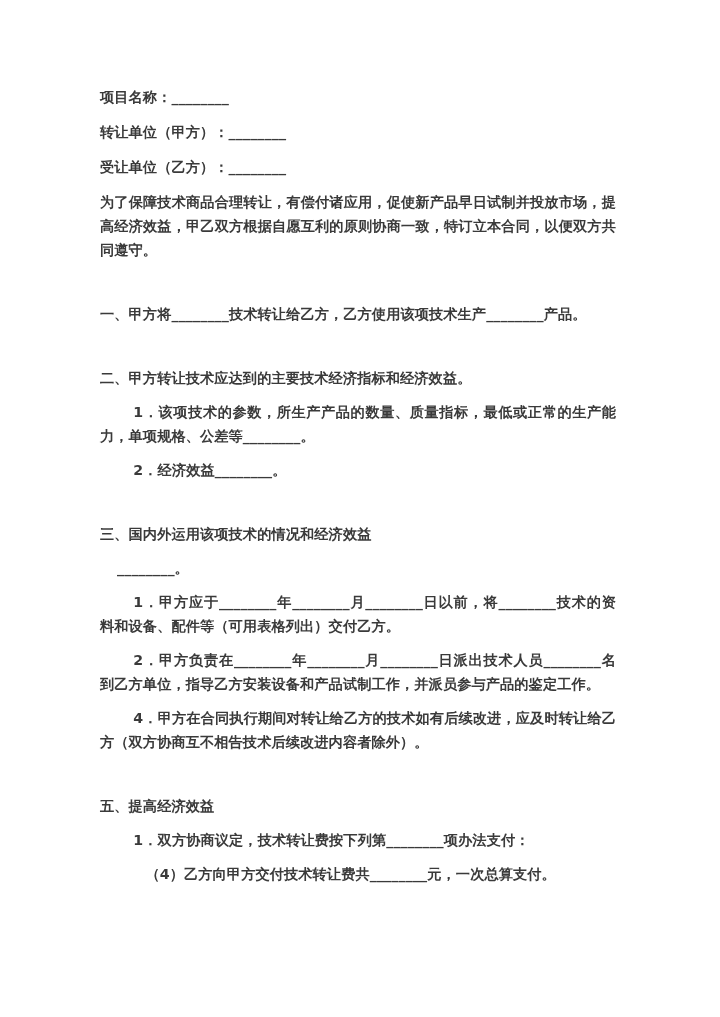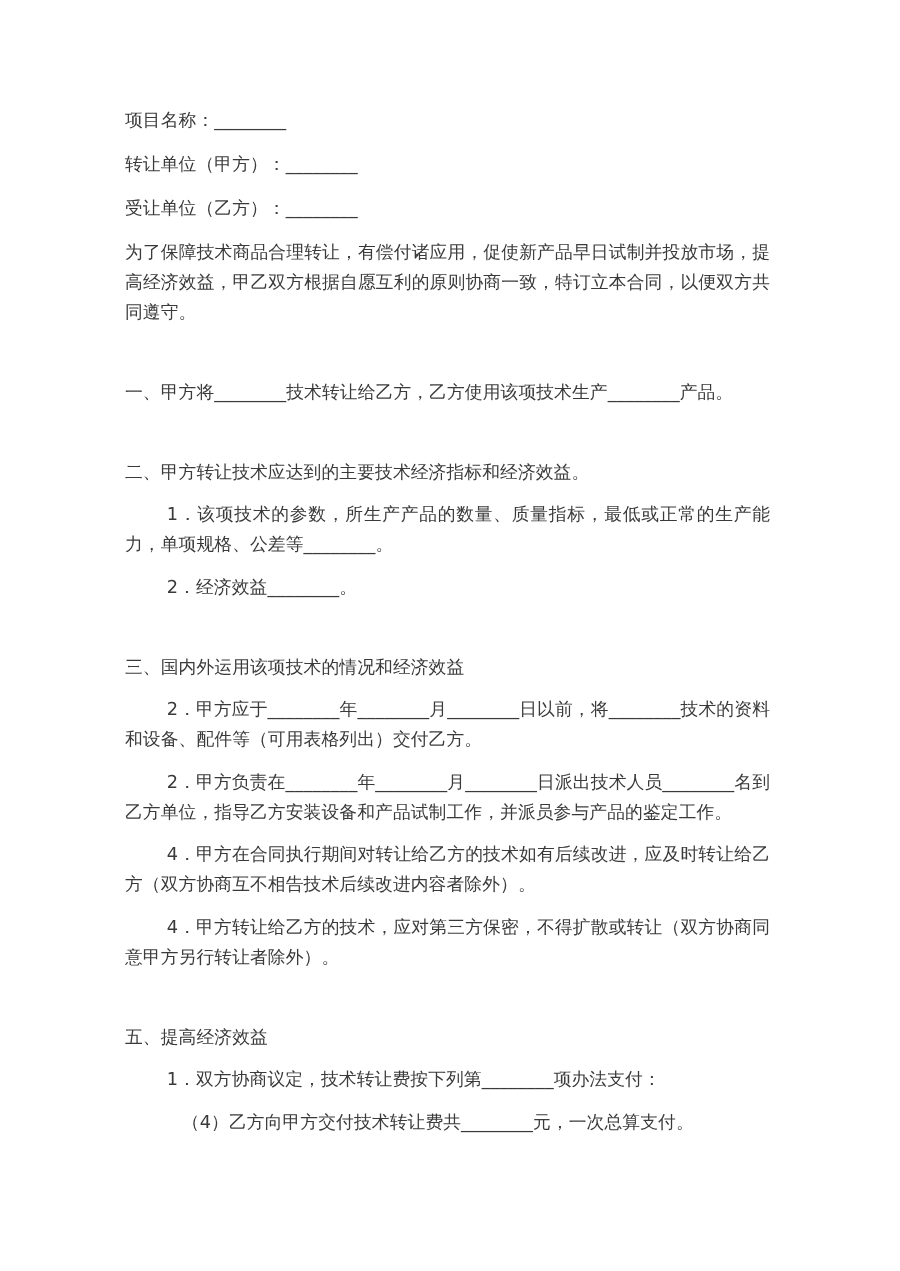--- a/index.html
+++ b/index.html
@@ -23,20 +23,21 @@
     box-sizing: border-box;
     padding: 85px 104px 0 100px;
     overflow: hidden;
   }
   .doc-body {
     font-size: 14.2px;
     line-height: 24px;
     letter-spacing: 0.1px;
     text-align: justify;
     text-justify: inter-ideograph;
+    font-weight: bold;
   }
   
   p.para {
     margin: 0 0 10px 0;
     padding: 0;
     line-height: 24px;
     white-space: normal;
   }
   
   p.level-1 {
@@ -81,29 +82,29 @@
     <p class="para level-1">一、甲方将________技术转让给乙方，乙方使用该项技术生产________产品。</p>
 
     <p class="para level-1">二、甲方转让技术应达到的主要技术经济指标和经济效益。</p>
 
     <p class="para level-2">1．该项技术的参数，所生产产品的数量、质量指标，最低或正常的生产能力，单项规格、公差等________。</p>
 
     <p class="para level-2">2．经济效益________。</p>
 
     <p class="para level-1">三、国内外运用该项技术的情况和经济效益</p>
 
+    <p class="para fill-line">________。</p>
 
 
-    <p class="para level-2">2．甲方应于________年________月________日以前，将________技术的资料和设备、配件等（可用表格列出）交付乙方。</p>
+    <p class="para level-2">1．甲方应于________年________月________日以前，将________技术的资料和设备、配件等（可用表格列出）交付乙方。</p>
 
     <p class="para level-2">2．甲方负责在________年________月________日派出技术人员________名到乙方单位，指导乙方安装设备和产品试制工作，并派员参与产品的鉴定工作。</p>
 
     <p class="para level-2">4．甲方在合同执行期间对转让给乙方的技术如有后续改进，应及时转让给乙方（双方协商互不相告技术后续改进内容者除外）。</p>
 
-    <p class="para level-2">4．甲方转让给乙方的技术，应对第三方保密，不得扩散或转让（双方协商同意甲方另行转让者除外）。</p>
 
     <p class="para level-1">五、提高经济效益</p>
 
     <p class="para level-2">1．双方协商议定，技术转让费按下列第________项办法支付：</p>
 
     <p class="para level-3">（4）乙方向甲方交付技术转让费共________元，一次总算支付。</p>
 
   </div>
 </div>
 

